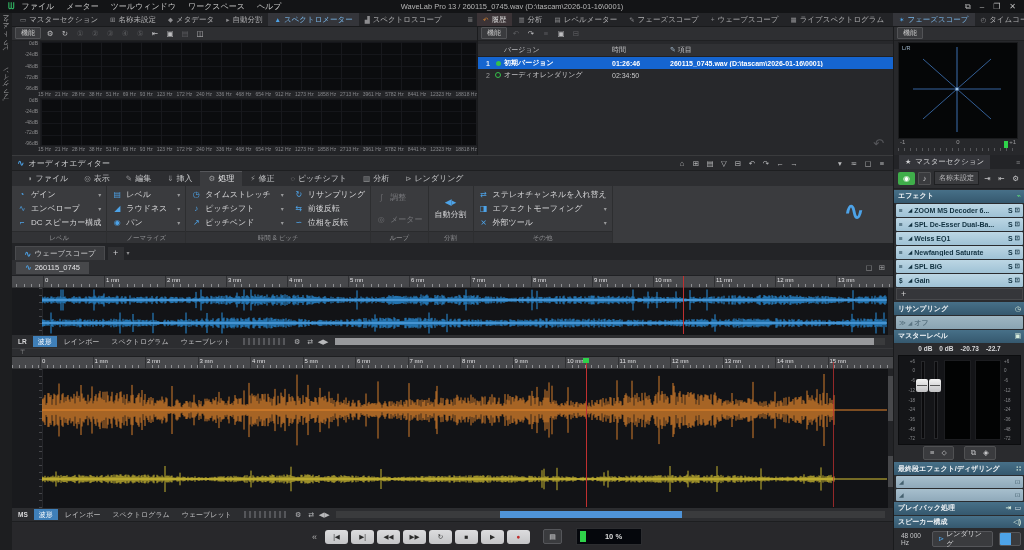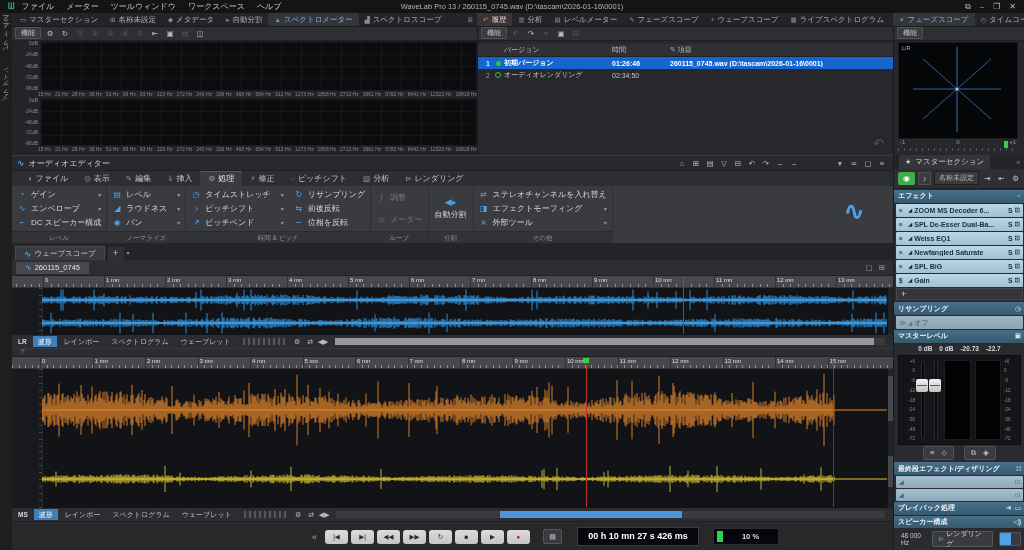--- a/index.html
+++ b/index.html
@@ -778,21 +778,20 @@
       <span class="rwall">«</span>
       <span class="tbtn">|◀</span>
       <span class="tbtn">▶|</span>
       <span class="tbtn">◀◀</span>
       <span class="tbtn">▶▶</span>
       <span class="tbtn">↻</span>
       <span class="tbtn">■</span>
       <span class="tbtn">▶</span>
       <span class="tbtn" style="color: rgb(192, 48, 48);">●</span>
       <span class="docbtn">▤</span>
-      <span class="timebox">00 h 10 mn 27 s 426 ms</span>
       <span class="speedbox">
         <span class="greenled"></span>
         <span class="speedtxt">10 %</span>
       </span>
     </div>
 
   <div class="sidebar">
     <div class="sbtabs">
       <span class="sbtab-active">
         <span class="star">★</span>

